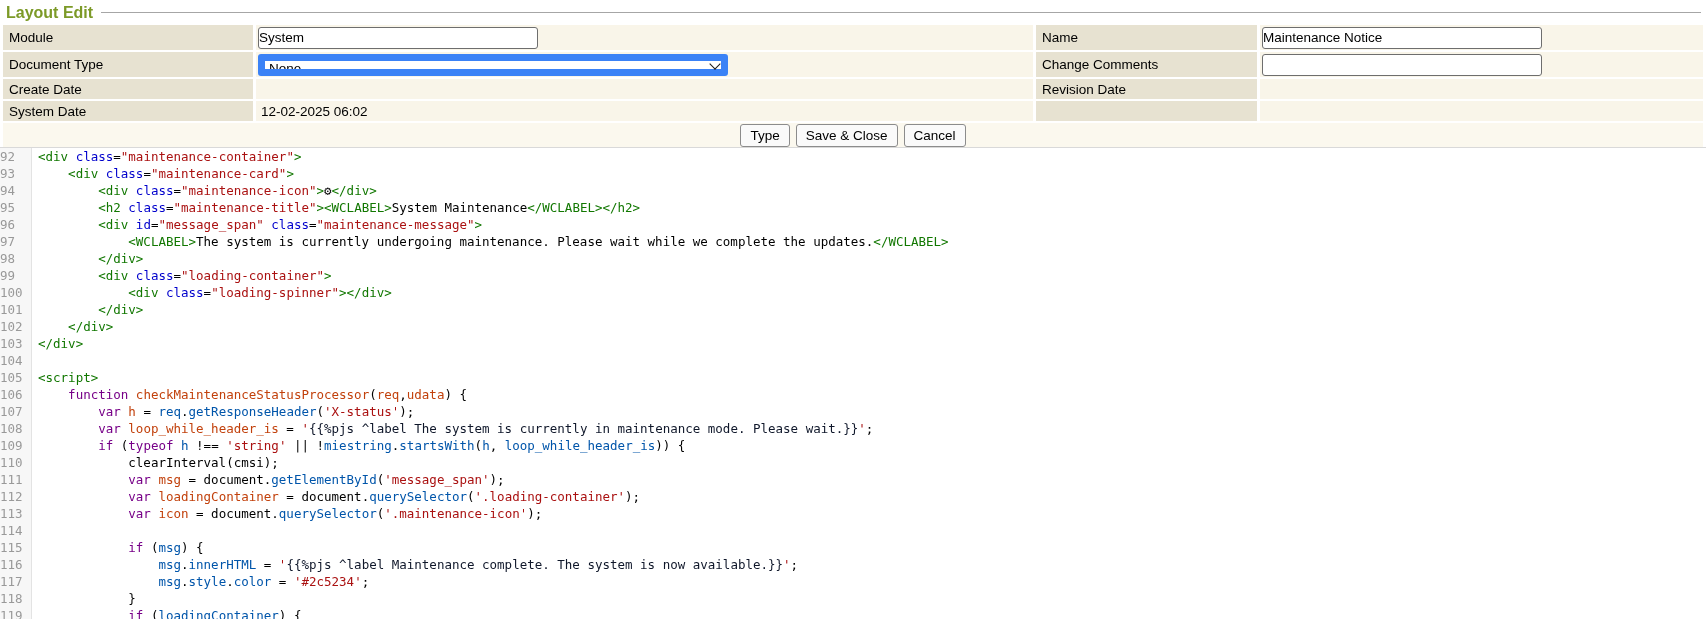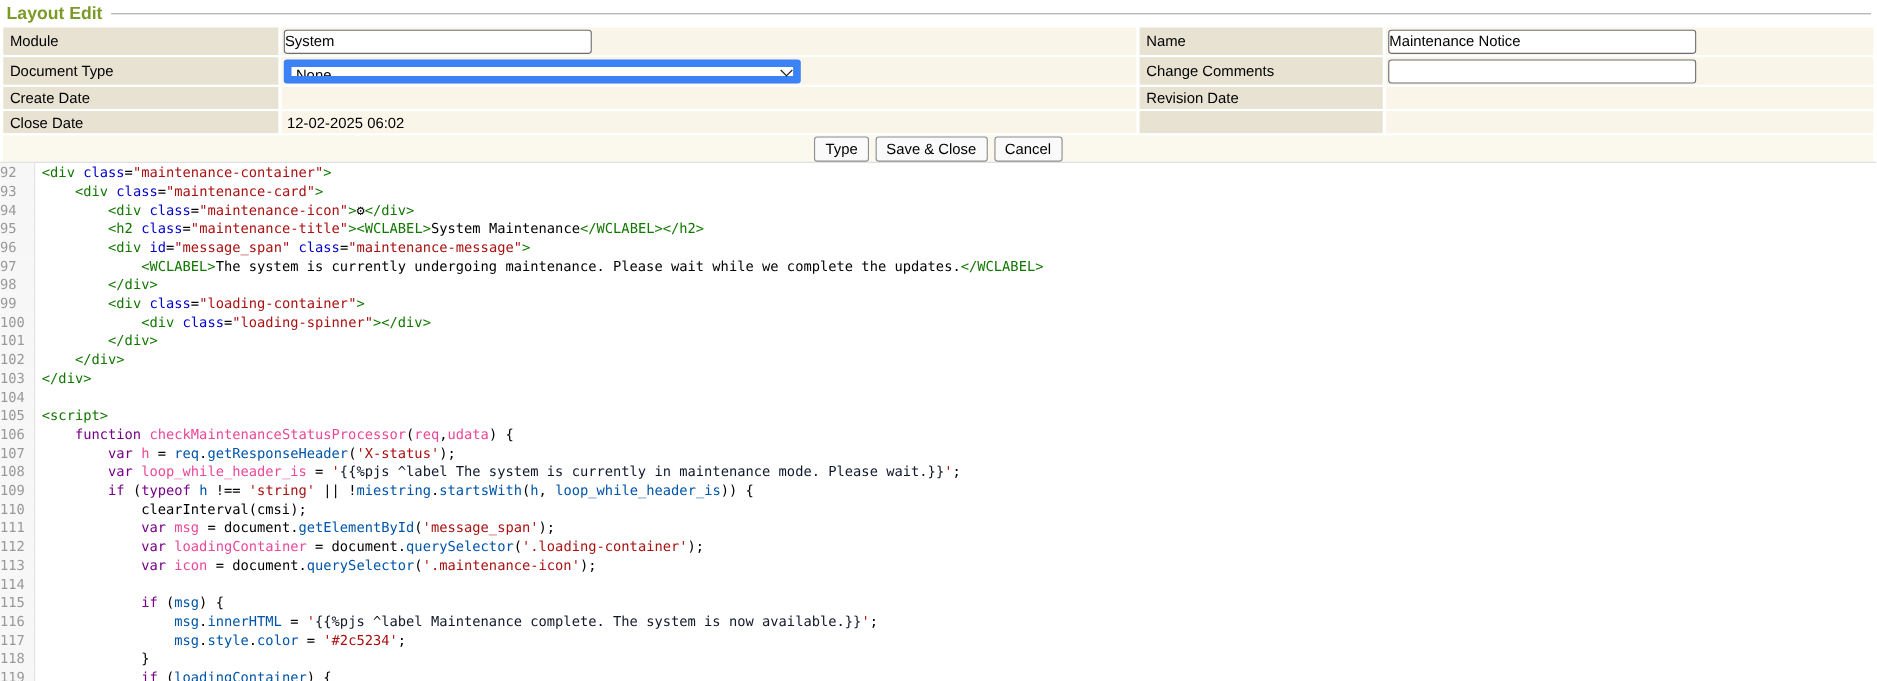--- a/index.html
+++ b/index.html
@@ -33,21 +33,21 @@
   .cm-line{display:flex;height:17px;line-height:17px;white-space:pre;
            font-family:"DejaVu Sans Mono",monospace;font-size:12.5px;}
   .gut{flex:0 0 32px;width:32px;box-sizing:border-box;text-align:center;padding-right:24px;color:#999999;
        background:#f7f7f7;border-right:1px solid #e3e3e3;}
   .code{padding-left:6px;}
   .c-p{color:#000000;}
   .c-t{color:#117700;}
   .c-a{color:#0000cc;}
   .c-s{color:#aa1111;}
   .c-k{color:#770088;}
-  .c-d{color:#ec4899;}
+  .c-d{color:#c2410c;}
   .c-v{color:#0055aa;}
   .c-o{color:#0f172a;}
 </style>
 </head>
 <body>
 
 <div class="page">
 
   <div class="legend-row">
     <span class="legend">Layout Edit</span>
@@ -86,21 +86,21 @@
     <div class="cell-value val-l">
       <span class="plain-val"></span>
     </div>
     <div class="cell-label lab-r">Revision Date</div>
     <div class="cell-value val-r">
       <span class="plain-val"></span>
     </div>
   </div>
 
   <div class="frow h20">
-    <div class="cell-label lab-l">Close Date</div>
+    <div class="cell-label lab-l">System Date</div>
     <div class="cell-value val-l">
       <span class="plain-val">12-02-2025 06:02</span>
     </div>
     <div class="cell-label lab-r"></div>
     <div class="cell-value val-r"></div>
   </div>
 
   <div class="buttons">
     <button class="btn">Type</button>
     <button class="btn">Save &amp; Close</button>

